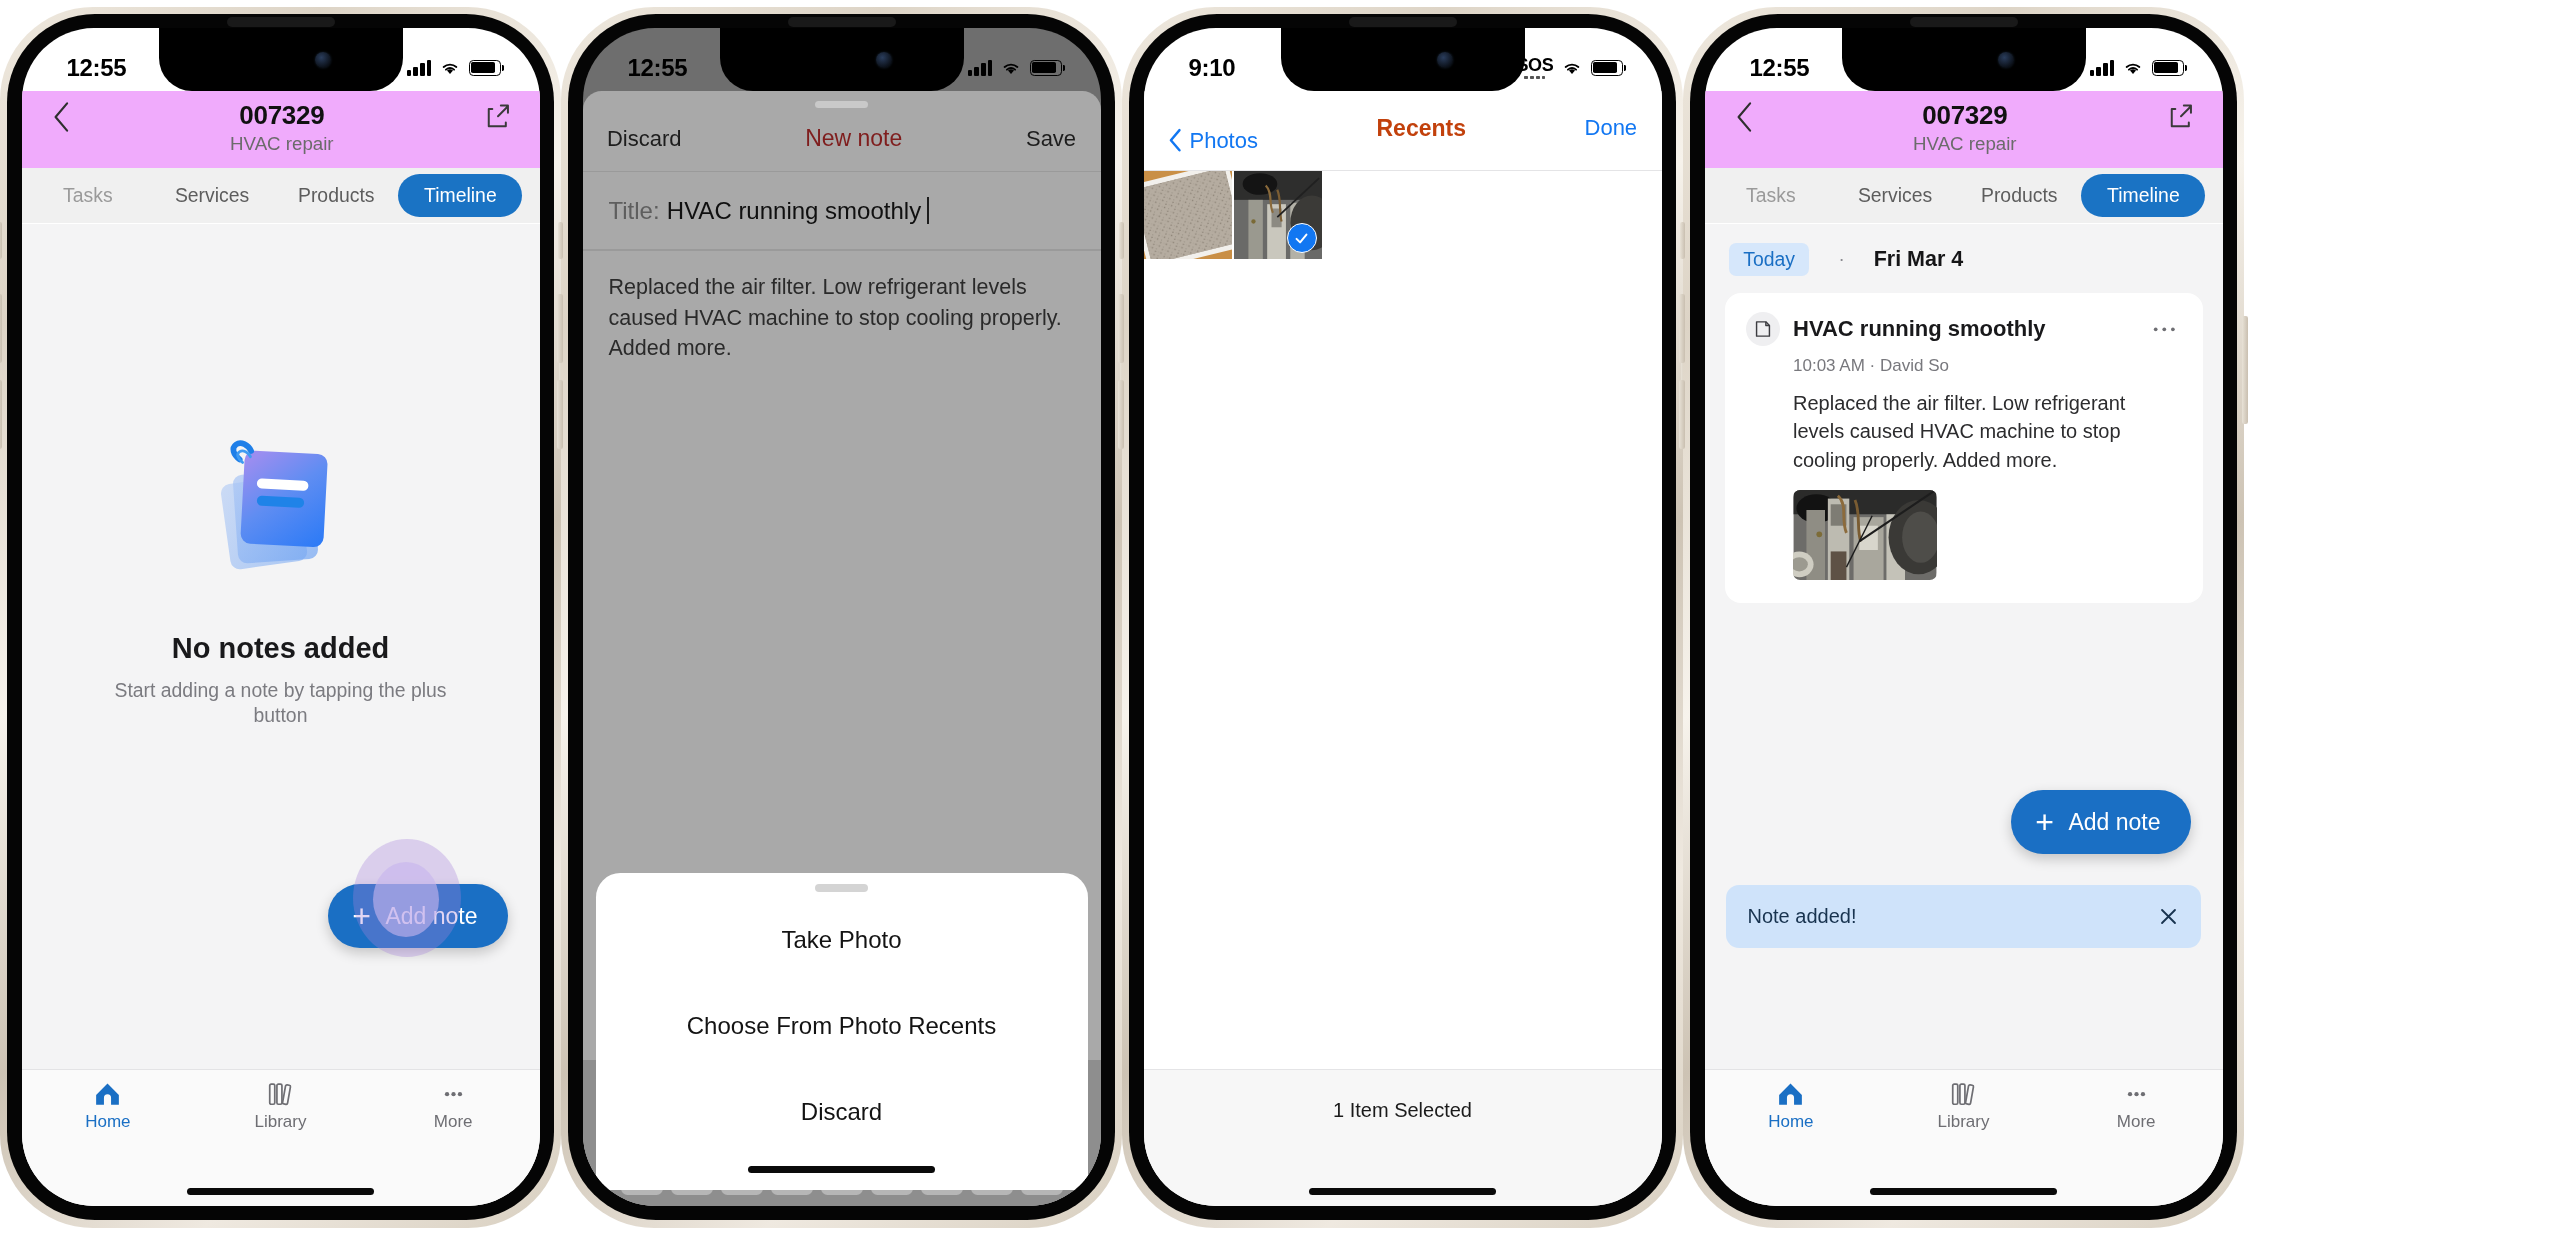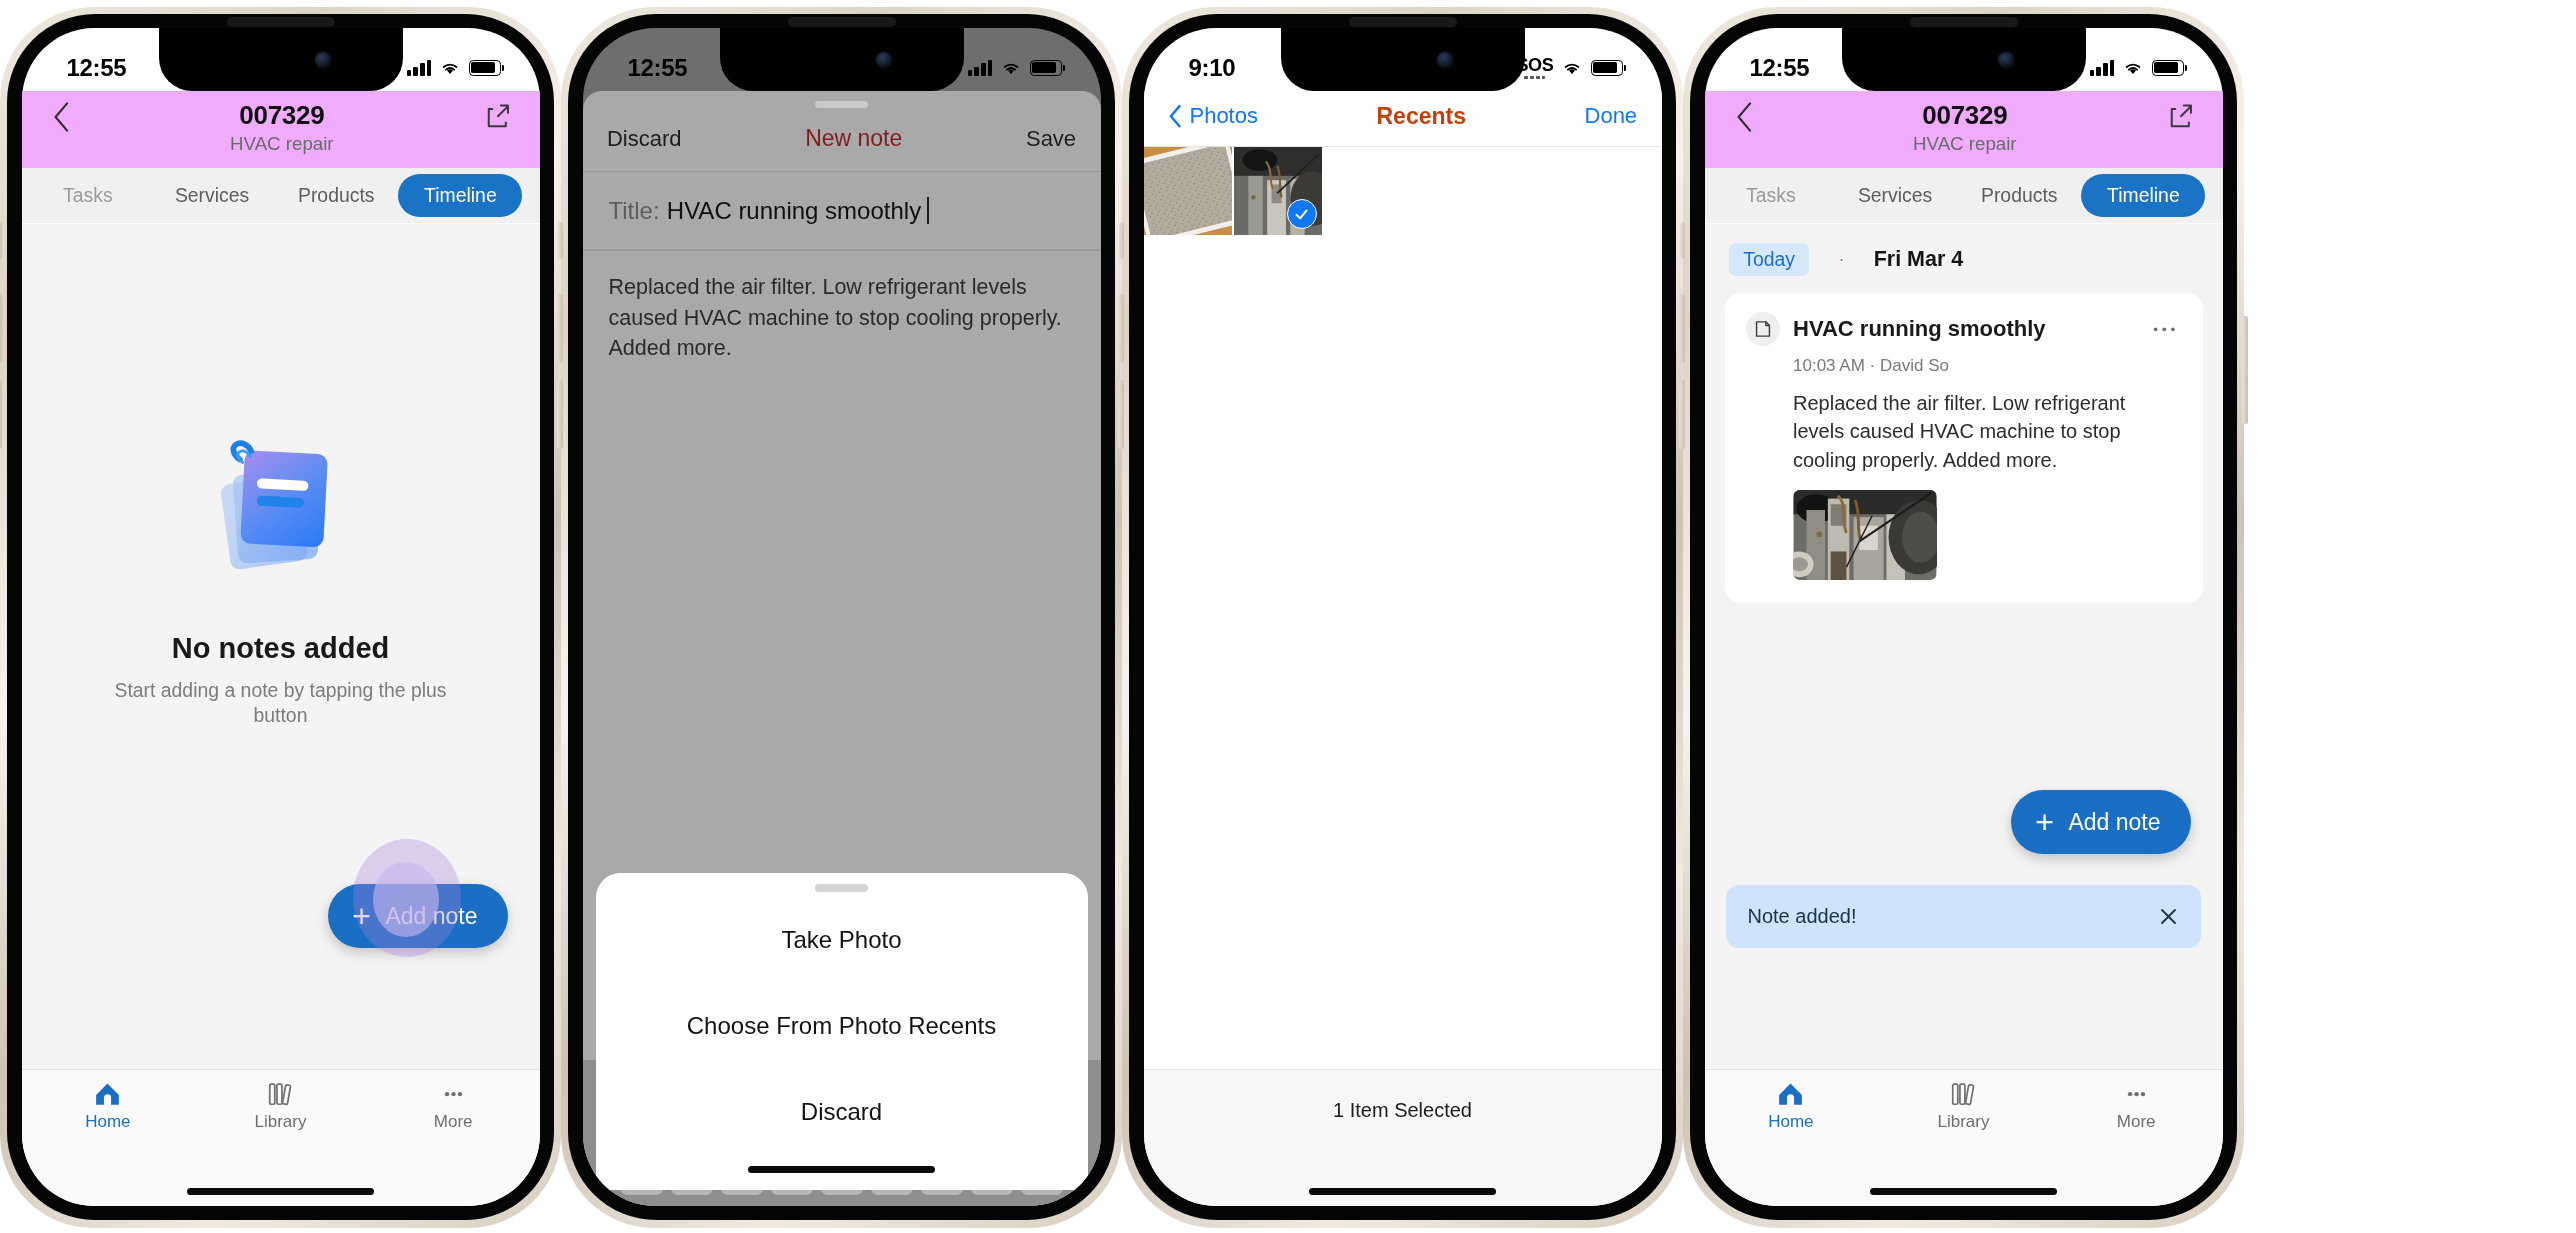--- a/index.html
+++ b/index.html
@@ -161,21 +161,21 @@
     position:absolute; left:13px; right:13px; bottom:16px;
     background:#fff; border-top-left-radius:24.4px; border-top-right-radius:24.4px;
     z-index:50; padding-bottom:5.7px;
   }
   .as-grab{ display:flex; justify-content:center; padding:11.5px 0 5.7px;}
   .as-grab i{ width:53px;height:7.2px;border-radius:4.3px;background:#d4d4d4;display:block;}
   .as-item{ text-align:center; font-size:24px; color:#131313; padding:29px 0;}
 
   
   .pk-nav{ display:flex; align-items:center; justify-content:space-between; padding:11.5px 24.4px 16px; background:#fff;}
-  .pk-back{ display:flex; align-items:center; gap:7.2px; color:#1277f2; font-size:22px;}
+  .pk-back{ display:flex; align-items:center; gap:7.2px; color:#1277f2; font-size:22px;margin-top:25px;}
   .pk-title{ font-size:23px; font-weight:600; color:#c2410c;}
   .pk-done{ font-size:22px; color:#1277f2;}
   .pk-sep{ height:1.4px; background:#e4e4e6;}
   .pk-grid{ display:flex; gap:2.9px; background:#fff; flex:1; align-content:flex-start; flex-wrap:wrap;}
   .thumb{ width:88px;height:88px; position:relative; overflow:hidden;}
   .thumb.sel .check{
     position:absolute; right:5.7px; bottom:5.7px; width:30px;height:30px;border-radius:50%;
     background:#1277f2; display:flex;align-items:center;justify-content:center;
     border:1.8px solid #fff;
   }

